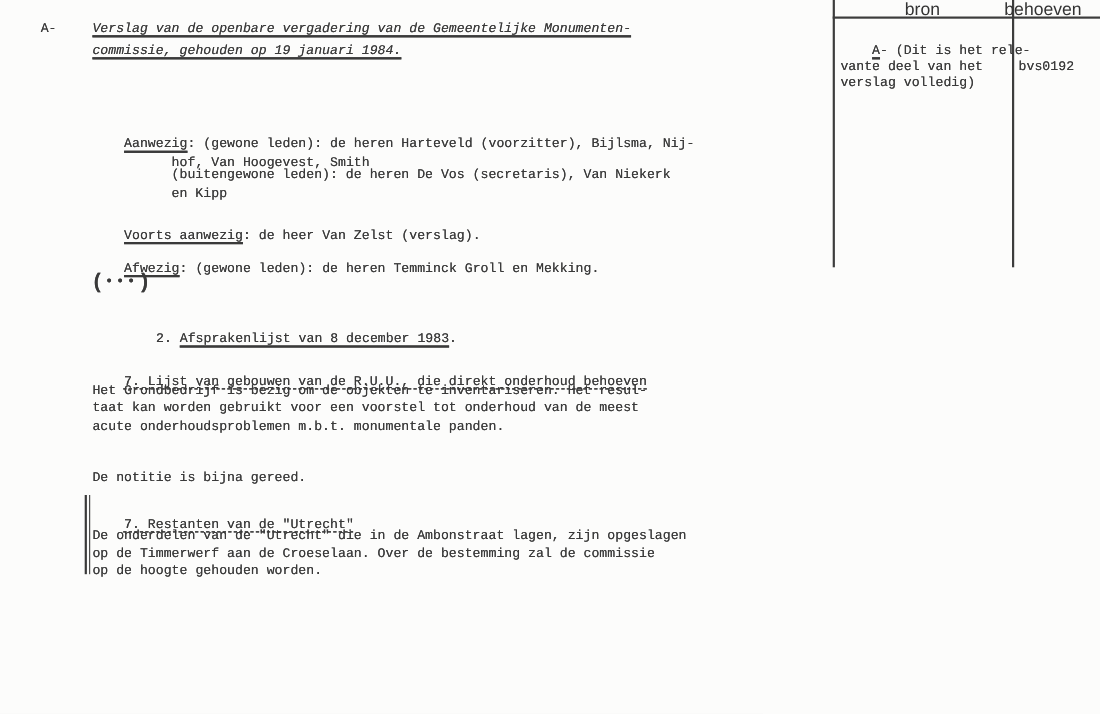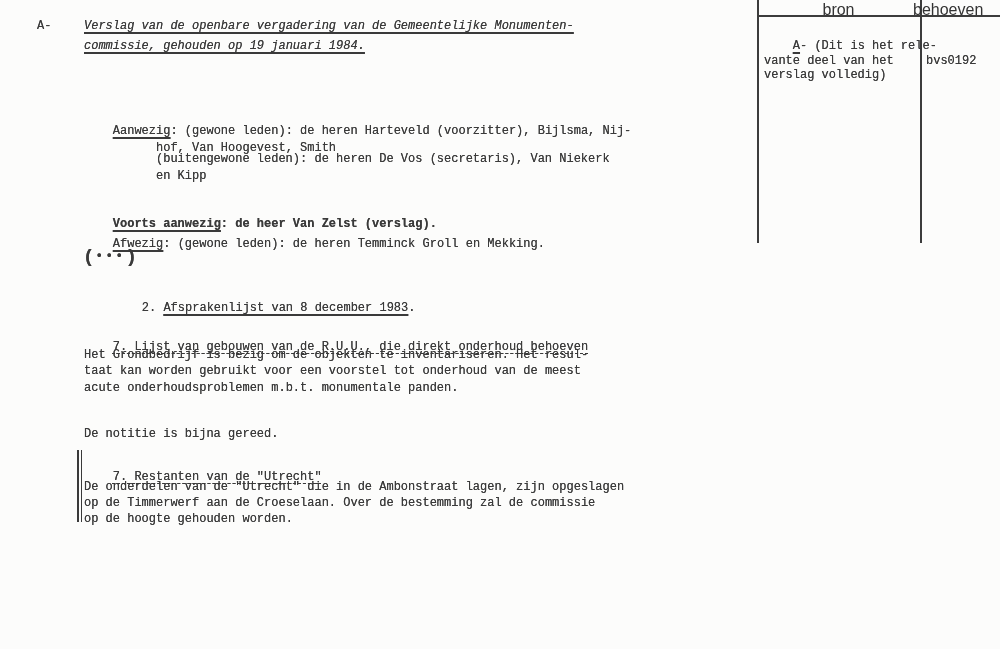--- a/index.html
+++ b/index.html
@@ -60,21 +60,21 @@
   </div>
 
   <div class="block mono pre" style="left:156px; top:151px; line-height:17px;">(buitengewone leden): de heren De Vos (secretaris), Van Niekerk
 en Kipp</div>
 
   <div class="block mono pre" style="left:84px; top:106px; line-height:17px;">
     <span class="u">Aanwezig</span><span>: (gewone leden): de heren Harteveld (voorzitter), Bijlsma, Nij-
           hof, Van Hoogevest, Smith</span>
   </div>
 
-  <div class="block mono pre" style="left:84px; top:203px;font-weight:bold;">
+  <div class="block mono pre" style="left:84px; top:193px;">
     <span class="u">Voorts aanwezig</span><span>: de heer Van Zelst (verslag).</span>
   </div>
 
   <div class="block mono pre" style="left:84px; top:223px;">
     <span class="u">Afwezig</span><span>: (gewone leden): de heren Temminck Groll en Mekking.</span>
   </div>
 
   <div class="block mono ellipsis" style="left:83px; top:246px;">
     <span class="paren">(</span><span class="dots">•••</span><span class="paren">)</span>
   </div>

